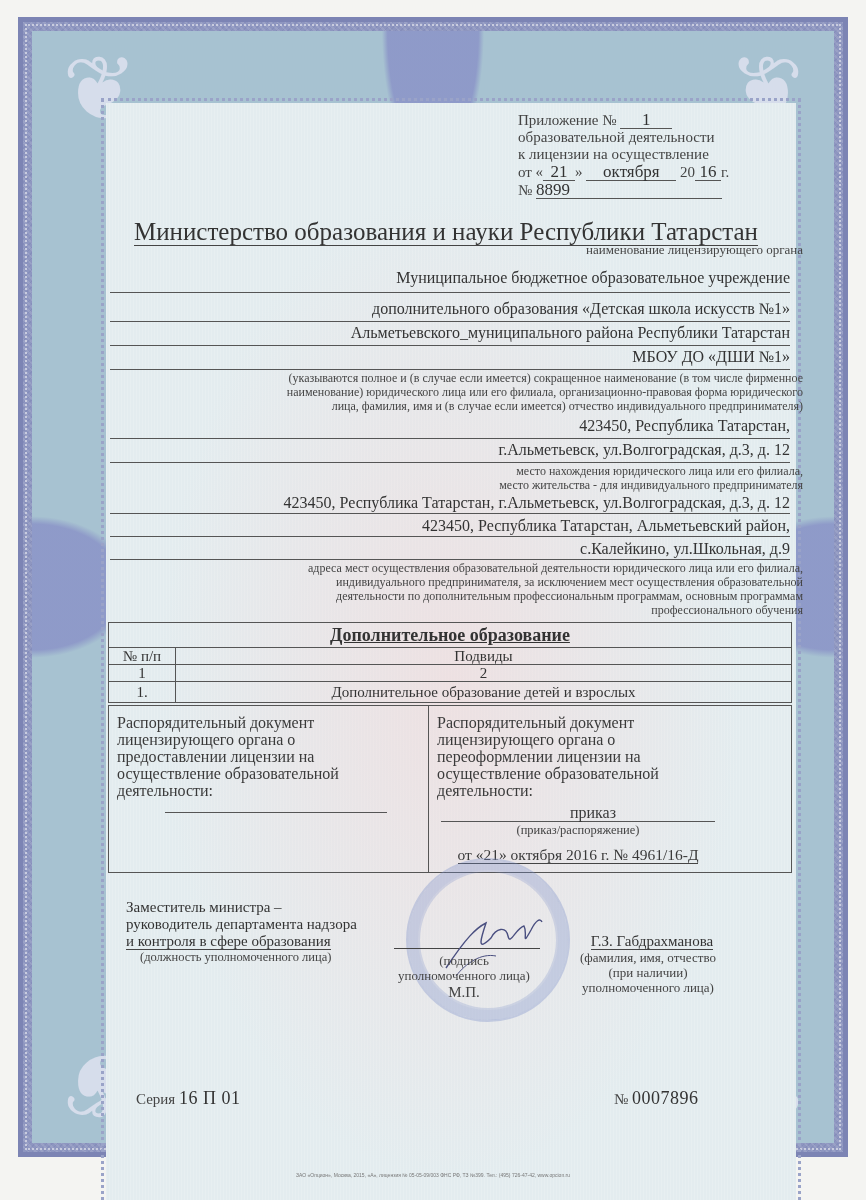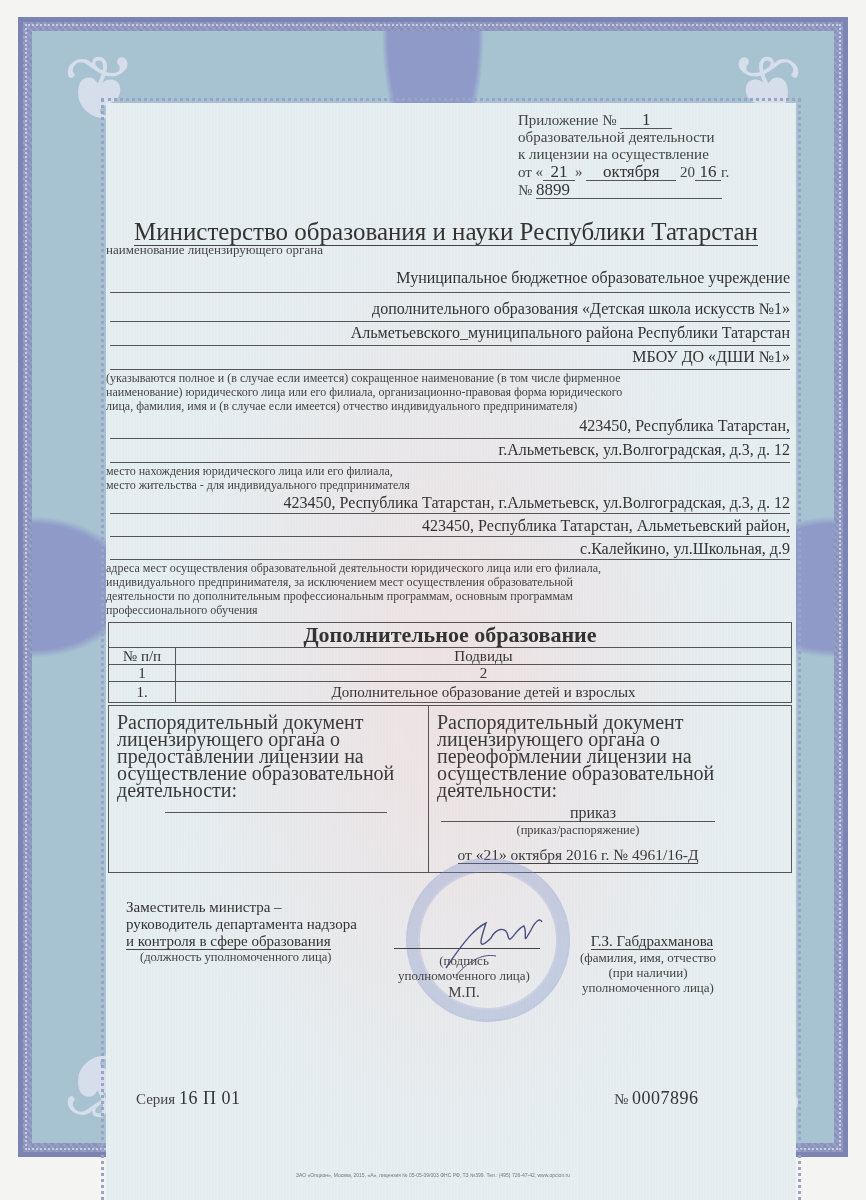--- a/index.html
+++ b/index.html
@@ -53,36 +53,36 @@
   .center { text-align: center; }
 
   
   .app { position: absolute; left: 412px; top: 8px; width: 270px; font-size: 15px; line-height: 17px; color: #444; }
   .app .fill { display: inline-block; border-bottom: 1px solid #555; text-align: center; color: #333; font-size: 17px; }
 
   .line-row {
     position: absolute; left: 4px; width: 680px; text-align: right;
     border-bottom: 1px solid #555; font-size: 16px; color: #333; line-height: 20px;
   }
-  .caption { position: absolute; left: 0; width: 680px; text-align: left; font-size: 12px; line-height: 14px; color: #444; }
+  .caption { position: absolute; left: 17px; width: 680px; text-align: right; font-size: 12px; line-height: 14px; color: #444; }
 
   .ministry { position: absolute; left: 0; width: 680px; top: 115px; text-align: center; font-size: 25px; color: #333; }
   .ministry span { border-bottom: 1px solid #444; }
 
   table.kinds { position: absolute; left: 2px; top: 519px; width: 684px; border-collapse: collapse; font-size: 15px; color: #333; }
   table.kinds td { border: 1px solid #555; text-align: center; padding: 0 2px; line-height: 16px; }
-  table.kinds .title td { font-weight: bold; font-size: 22px; line-height: 24px; }
+  table.kinds .title td { font-weight: bold; font-size: 18px; line-height: 24px; text-decoration: underline; }
   table.kinds td.num { width: 62px; }
 
   .docs { position: absolute; left: 2px; top: 602px; width: 684px; height: 168px; border: 1px solid #555; box-sizing: border-box; }
   .docs .col { position: absolute; top: 0; bottom: 0; }
   .docs .left { left: 0; width: 319px; border-right: 1px solid #555; }
   .docs .right { left: 320px; right: 0; }
   .docs .txt { position: absolute; left: 8px; top: 8px; font-size: 16px; line-height: 17px; color: #3a3a3a; font-family: "Liberation Sans", "DejaVu Sans", sans-serif; font-size: 15.5px; }
-  .docs .txt.serif { font-family: "Liberation Serif", serif; font-size: 20px; }
+  .docs .txt.serif { font-family: "Liberation Serif", serif; font-size: 16px; }
 
   .sig { font-size: 15px; color: #333; line-height: 17px; }
   .small { font-size: 12.5px; color: #444; line-height: 15px; }
   .stamp {
     position: absolute; left: 300px; top: 755px; width: 160px; height: 160px; border-radius: 50%;
     border: 2px solid rgba(120,140,200,0.35);
     box-shadow: inset 0 0 0 10px rgba(120,140,200,0.08), inset 0 0 0 12px rgba(120,140,200,0.25);
   }
   .serial { position: absolute; font-size: 15px; color: #444; }
   .serial b { font-size: 18px; font-weight: normal; color: #333; letter-spacing: 0.5px; }

